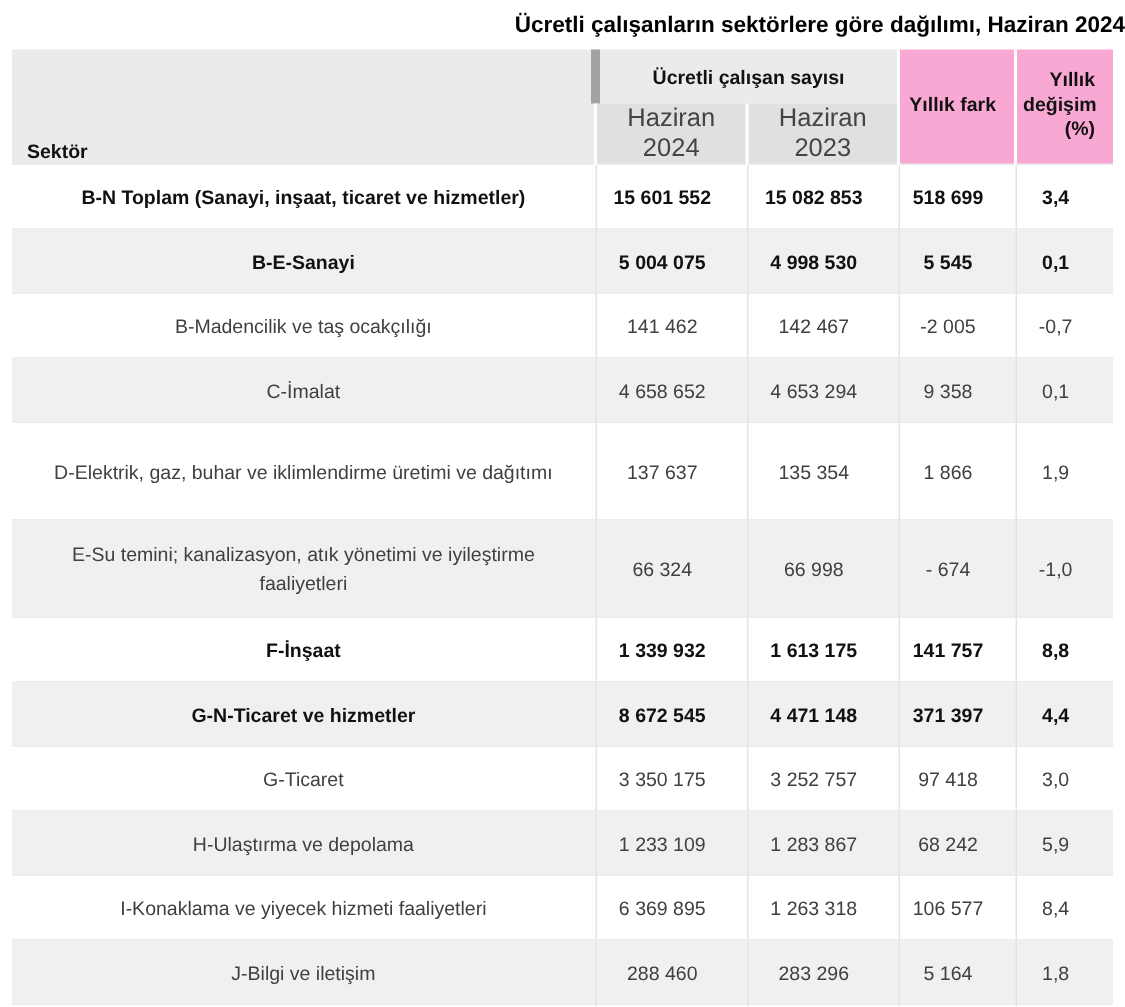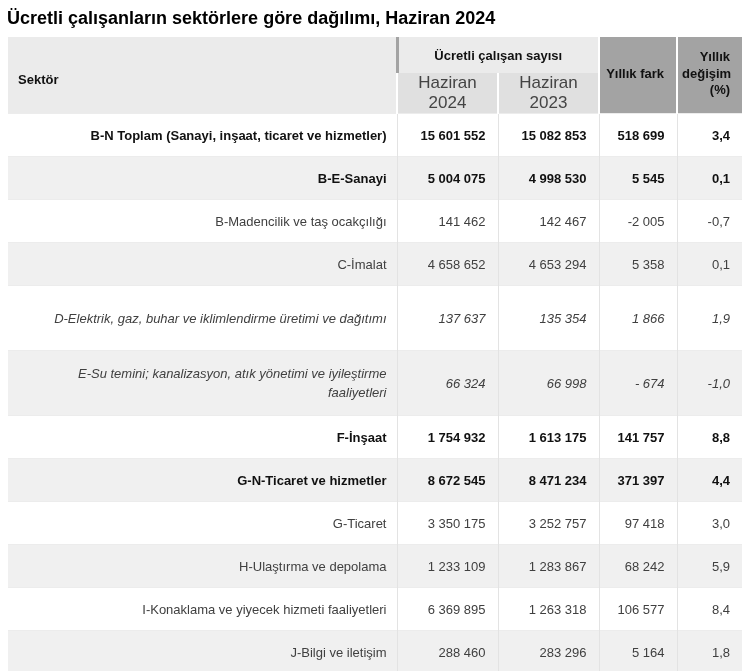--- a/index.html
+++ b/index.html
@@ -6,91 +6,92 @@
     margin: 0;
     padding: 0;
     width: 750px;
     height: 671px;
     background: #ffffff;
     overflow: hidden;
     font-family: "Liberation Sans", "DejaVu Sans", sans-serif;
   }
   .page-title {
     margin: 8px 0 0 7px;
-    font-size: 18px;
+    font-size: 15px;
     font-weight: bold;
     color: #000000;
     letter-spacing: 0;
+    text-align: right;
   }
   table.stats {
     border-collapse: collapse;
     table-layout: fixed;
     width: 734px;
     margin: 8px 0 0 8px;
   }
   
   thead th {
     font-size: 13px;
     font-weight: bold;
     color: #111111;
     padding: 0;
   }
   th.h-sector {
     background: #ebebeb;
     text-align: left;
     vertical-align: bottom;
-    padding: 0 10px 26px 10px;
+    padding: 0 10px 1px 10px;
   }
   th.h-group {
     background: #ebebeb;
     height: 36px;
     text-align: center;
     vertical-align: middle;
-    border-left: 3px solid #a3a3a3;
+    border-left: 6px solid #a3a3a3;
   }
   th.h-sub {
     background: #e0e0e0;
     height: 40px;
     text-align: center;
     vertical-align: middle;
     font-weight: normal;
     color: #444444;
     font-size: 17px;
     border-left: 2px solid #ffffff;
   }
   th.h-fark, th.h-degisim {
-    background: #a3a3a3;
+    background: #f9a8d4;
     text-align: right;
     vertical-align: middle;
     padding: 0 12px 2px 4px;
     line-height: 1.3;
     border-left: 2px solid #ffffff;
   }
   
   tbody td {
     font-size: 13px;
     color: #404040;
     height: 32px;
     vertical-align: middle;
     padding: 0;
     border-top: 1px solid #ececec;
   }
   tbody tr:nth-child(even) { background: #f0f0f0; }
   tbody tr.bold td {
     font-weight: bold;
     color: #111111;
   }
-  tbody tr.tall td { height: 54px; font-style: italic; }
+  tbody tr.tall td { height: 54px; }
   td.c-sector {
-    text-align: right;
+    text-align: center;
     padding: 5px 10px 5px 10px;
     line-height: 19px;
   }
   td.c-num {
-    text-align: right;
+    text-align: center;
     padding-right: 12px;
     border-left: 1px solid #e3e3e3;
   }
 </style>
 </head>
 <body>
 
 <div class="page-title">Ücretli çalışanların sektörlere göre dağılımı, Haziran 2024</div>
 
 <table class="stats">
@@ -132,48 +133,48 @@
       <td class="c-sector">B-Madencilik ve taş ocakçılığı</td>
       <td class="c-num">141 462</td>
       <td class="c-num">142 467</td>
       <td class="c-num">-2 005</td>
       <td class="c-num">-0,7</td>
     </tr>
     <tr>
       <td class="c-sector">C-İmalat</td>
       <td class="c-num">4 658 652</td>
       <td class="c-num">4 653 294</td>
-      <td class="c-num">5 358</td>
+      <td class="c-num">9 358</td>
       <td class="c-num">0,1</td>
     </tr>
     <tr class="tall">
       <td class="c-sector">D-Elektrik, gaz, buhar ve iklimlendirme üretimi ve dağıtımı</td>
       <td class="c-num">137 637</td>
       <td class="c-num">135 354</td>
       <td class="c-num">1 866</td>
       <td class="c-num">1,9</td>
     </tr>
     <tr class="tall">
       <td class="c-sector">E-Su temini; kanalizasyon, atık yönetimi ve iyileştirme faaliyetleri</td>
       <td class="c-num">66 324</td>
       <td class="c-num">66 998</td>
       <td class="c-num">- 674</td>
       <td class="c-num">-1,0</td>
     </tr>
     <tr class="bold">
       <td class="c-sector">F-İnşaat</td>
-      <td class="c-num">1 754 932</td>
+      <td class="c-num">1 339 932</td>
       <td class="c-num">1 613 175</td>
       <td class="c-num">141 757</td>
       <td class="c-num">8,8</td>
     </tr>
     <tr class="bold">
       <td class="c-sector">G-N-Ticaret ve hizmetler</td>
       <td class="c-num">8 672 545</td>
-      <td class="c-num">8 471 234</td>
+      <td class="c-num">4 471 148</td>
       <td class="c-num">371 397</td>
       <td class="c-num">4,4</td>
     </tr>
     <tr>
       <td class="c-sector">G-Ticaret</td>
       <td class="c-num">3 350 175</td>
       <td class="c-num">3 252 757</td>
       <td class="c-num">97 418</td>
       <td class="c-num">3,0</td>
     </tr>

